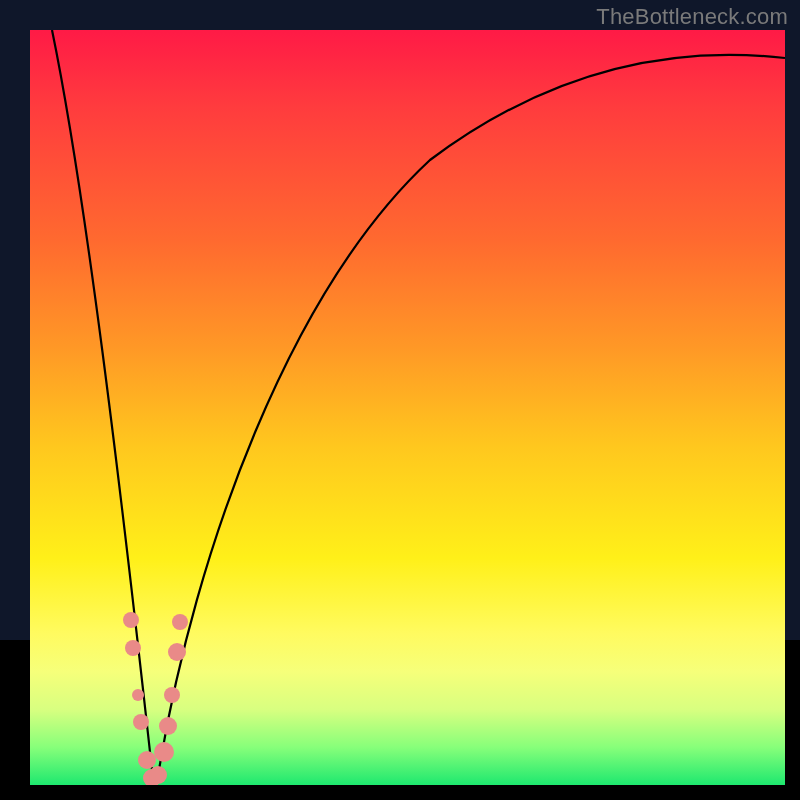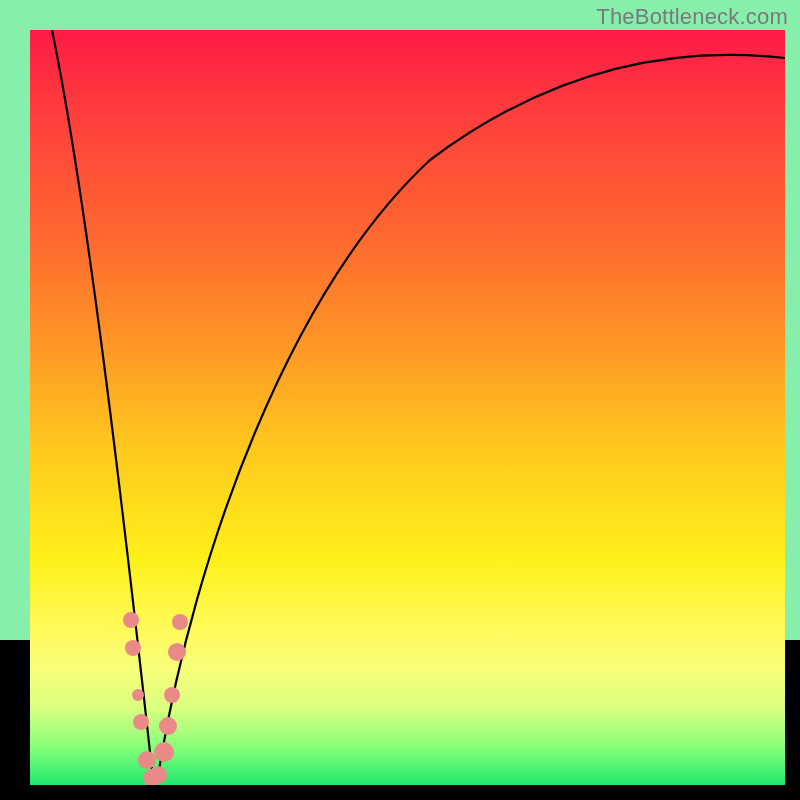--- a/index.html
+++ b/index.html
@@ -10,21 +10,21 @@
     overflow: hidden;
     background: #000;
     font-family: Arial, Helvetica, sans-serif;
   }
   .frame {
     position: absolute;
     left: 0;
     top: 0;
     width: 800px;
     height: 640px;
-    background: #86efac;
+    background: #0f172a;
   }
   .plot {
     position: absolute;
     left: 30px;
     top: 30px;
     width: 755px;
     height: 755px;
     
     background: linear-gradient(to bottom,
       #ff1a46 0%,

